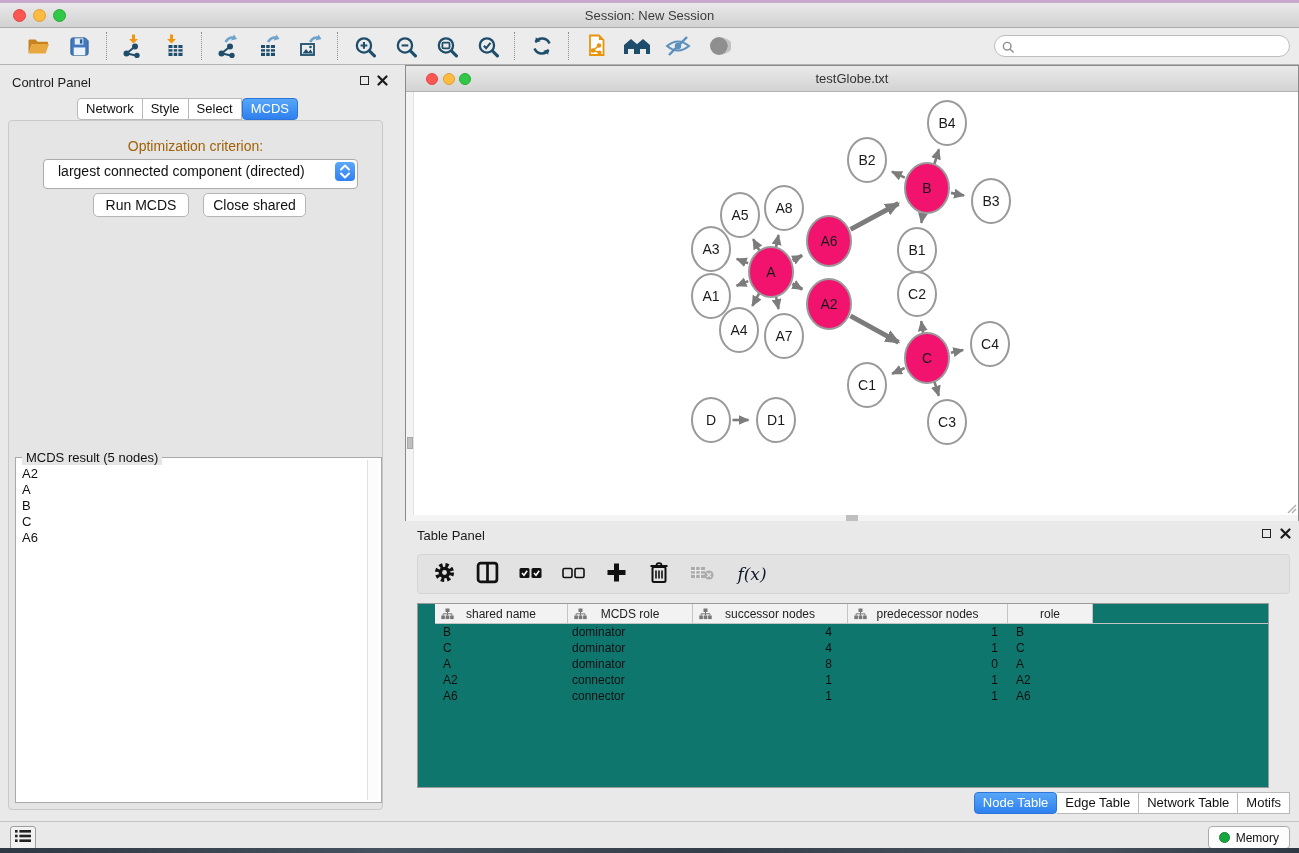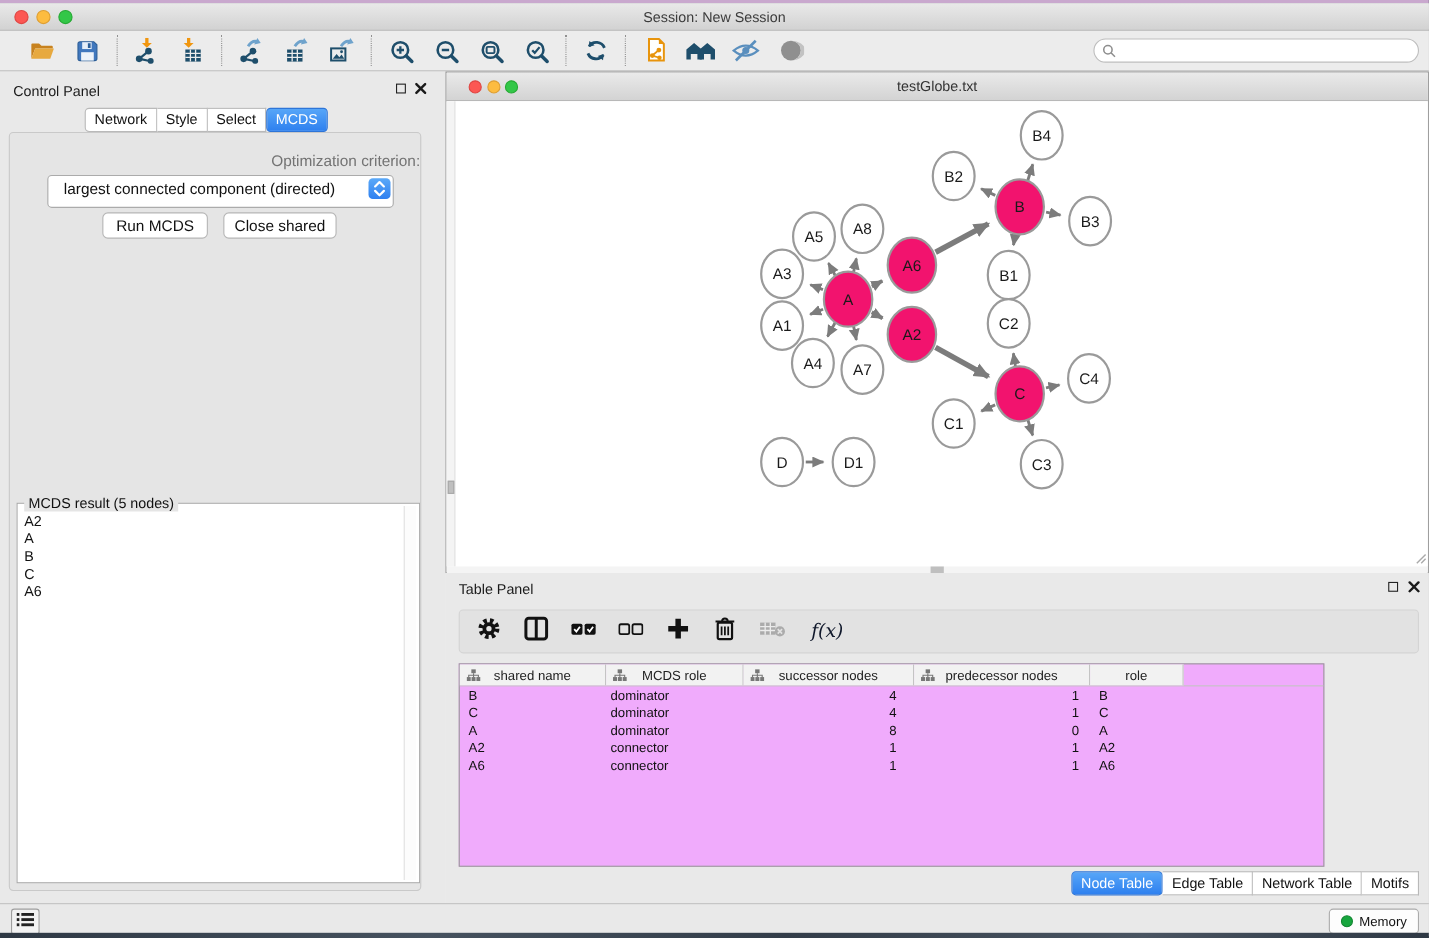--- a/index.html
+++ b/index.html
@@ -48,21 +48,21 @@
   .tab-group { display:flex; }
   .tab-seg { height:22px; line-height:20px; font-size:13px; padding:0 8px; background:#fff;
      border:1px solid #B9B9B9; border-left:none; color:#111; }
   .tab-seg.first { border-left:1px solid #B9B9B9; border-radius:4px 0 0 4px; }
   .tab-seg.active { background:linear-gradient(#57A6F8,#2E80EF); color:#fff; border:1px solid #2E75D8;
      border-radius:4px; }
   #cp-tabs { left:77px; top:33px; }
 
   #cp-body { left:8px; top:55px; width:375px; height:690px; background:#E5E5E5;
      border:1px solid #C9C9C9; border-radius:4px; }
-  #opt-label { width:100%; text-align:right; top:17px; font-size:14px; color:#737373; }
+  #opt-label { width:100%; text-align:center; top:17px; font-size:14px; color:#a16207; }
   #opt-select { left:34px; top:38px; width:315px; height:30px; background:#fff;
      border:1px solid #ABABAB; border-radius:4px; font-size:14px; line-height:23px;
      padding-left:14px; color:#111; }
   #opt-stepper { right:2px; top:2px; width:20px; height:19px; border-radius:4px;
      background:linear-gradient(#5BA9F8,#2F80F0); position:absolute; }
   .btn { background:#fff; border:1px solid #B5B5B5; border-radius:5px; font-size:14px;
      color:#111; text-align:center; }
   #run-btn { left:84px; top:72px; width:96px; height:24px; line-height:22px; }
   #closepanel-btn { left:194px; top:72px; width:103px; height:24px; line-height:22px; }
 
@@ -96,21 +96,21 @@
   
   #table-panel { left:405px; top:518px; width:894px; height:300px; background:#E9E9E9; }
   #tp-head { left:12px; top:7px; }
   #tp-float { left:857px; top:8px; }
   #tp-close { left:875px; top:7px; }
   #tp-toolbar { left:12px; top:33px; width:873px; height:40px; background:#E2E2E2;
      border:1px solid #D4D4D4; border-radius:4px; display:flex; align-items:center; gap:17px; padding-left:13px; }
   .tp-btn { width:26px; height:26px; display:flex; align-items:center; justify-content:center; }
   .fx-label { font-family:"DejaVu Serif", serif; font-style:italic; font-size:17px; color:#0f172a; }
 
-  #data-table { left:12px; top:82px; width:787px; height:185px; background:#f0abfc; border:1px solid #9A9A9A; }
+  #data-table { left:12px; top:82px; width:852px; height:185px; background:#0f766e; border:1px solid #9A9A9A;padding-left:17px; }
   #table-header { display:flex; height:20px; border-bottom:1px solid #C4C4C4; }
   .th-cell { background:#F2F2F2; border-right:1px solid #C4C4C4; display:flex; align-items:center;
      font-size:12px; color:#222; position:relative; }
   .th-cell .th-icon { position:absolute; left:6px; top:4px; }
   .th-cell .th-label { width:100%; text-align:center; }
   .tr-row { display:flex; height:16px; }
   .td-cell { font-size:12px; line-height:16px; color:#111; white-space:nowrap; overflow:hidden; }
 
   #tp-tabs-wrap { left:0; top:271px; width:873px; position:absolute; left:12px; display:flex; justify-content:flex-end; }
 

